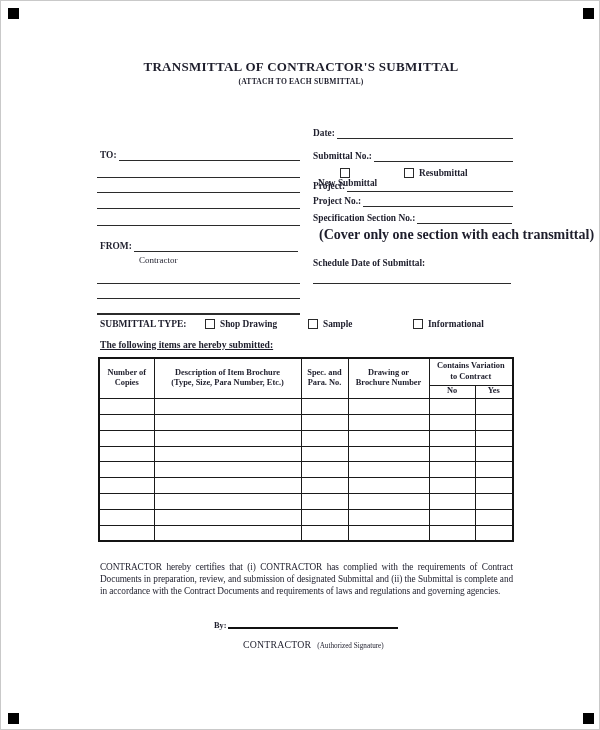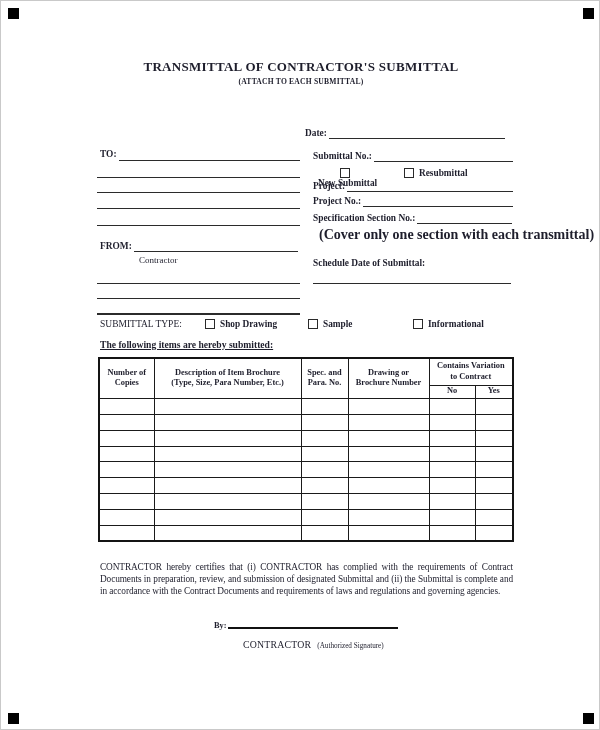--- a/index.html
+++ b/index.html
@@ -26,22 +26,22 @@
   .subtitle {
     position:absolute; top:76px; left:0; width:600px;
     text-align:center; font-size:7.6px; font-weight:bold; letter-spacing:.2px;
   }
 
   .f { position:absolute; display:flex; align-items:flex-end; }
   .lbl { font-weight:bold; font-size:9.4px; white-space:nowrap; padding-right:2px; line-height:1.2; }
   .blank { flex:1; border-bottom:1.6px solid #2b2b2b; height:12px; }
   .rule { position:absolute; height:0; border-bottom:1.6px solid #2b2b2b; }
 
-  .row-date        { left:304px; top:126px; width:200px; }
-  .row-to          { left:99px;  top:148px; width:200px;align-items:center; }
+  .row-date        { left:312px; top:126px; width:200px; }
+  .row-to          { left:99px;  top:148px; width:200px; }
   .row-submittal   { left:312px; top:149px; width:200px; }
   .row-project     { left:312px; top:179px; width:200px; }
   .row-project-no  { left:312px; top:194px; width:200px; }
   .row-spec        { left:312px; top:211px; width:199px; }
   .row-from        { left:99px;  top:239px; width:198px; }
 
   .to-l1 { left:96px; top:175.5px; width:203px; }
   .to-l2 { left:96px; top:191px;   width:203px; }
   .to-l3 { left:96px; top:207px;   width:203px; }
   .to-l4 { left:96px; top:223.5px; width:203px; }
@@ -54,21 +54,21 @@
 
   .spec-note { position:absolute; left:318px; top:226px; font-size:14px; font-weight:bold; white-space:nowrap; }
 
   .contractor-sub { position:absolute; left:138px; top:254px; font-size:9px; }
   .schedule-lbl   { position:absolute; left:312px; top:257px; font-size:9.4px; font-weight:bold; }
   .sched-line { left:312px; top:281.5px; width:198px; }
   .from-l1 { left:96px; top:281.5px; width:203px; }
   .from-l2 { left:96px; top:296.5px; width:203px; }
   .from-l3 { left:96px; top:311.5px; width:203px; border-bottom-width:2.2px; }
 
-  .stype-lbl { position:absolute; left:99px; top:318px; font-size:9.5px; font-weight:normal; }
+  .stype-lbl { position:absolute; left:99px; top:318px; font-size:9.5px; font-weight:bold; }
   .cb-shop   { left:204px; top:318px;text-align:center; }
   .cb-sample { left:307px; top:318px; }
   .cb-info   { left:412px; top:318px; }
 
   .tbl-caption {
     position:absolute; left:99px; top:338px;
     font-size:9.6px; font-weight:bold; text-decoration:underline;
   }
 
   table.items {

